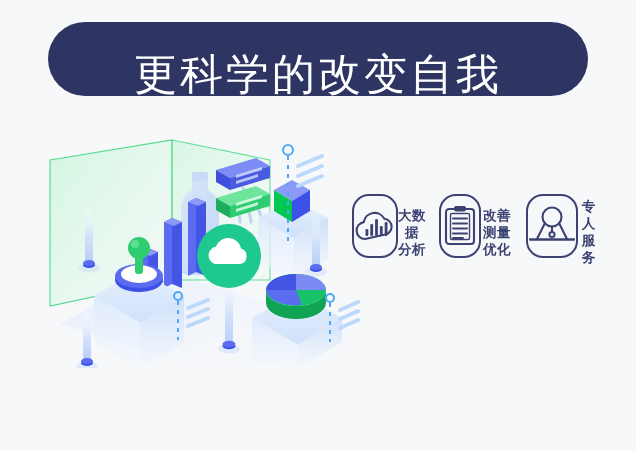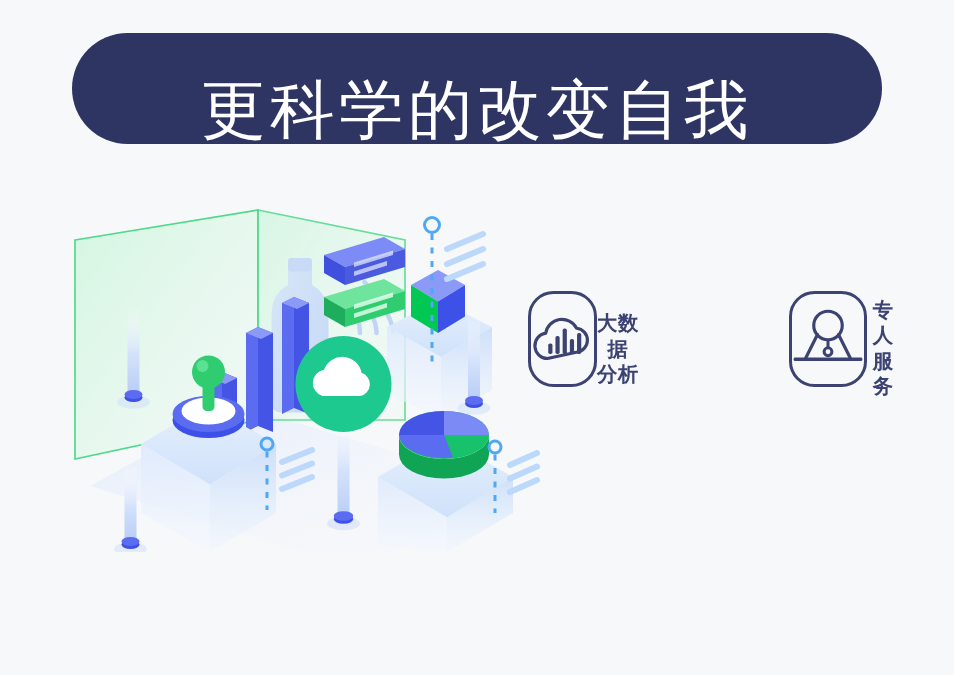--- a/index.html
+++ b/index.html
@@ -291,20 +291,38 @@
             <rect x="21.1" y="11" width="2.8" height="17" rx="1.2"></rect>
             <rect x="25.9" y="18" width="2.8" height="10" rx="1.2"></rect>
             <rect x="30.7" y="14" width="2.8" height="14" rx="1.2"></rect>
           </g>
         </svg>
       </div>
       <div class="feature-label">大数据
 分析</div>
     </div>
 
+    <div class="feature">
+      <div class="feature-icon">
+        <svg width="38" height="42" viewBox="0 0 38 42" xmlns="http://www.w3.org/2000/svg">
+          <rect x="5" y="4" width="28" height="35" rx="3" fill="none" stroke="#3c4272" stroke-width="2.1"></rect>
+          <rect x="9.5" y="8.5" width="19" height="26" rx="1.5" fill="none" stroke="#3c4272" stroke-width="1.4"></rect>
+          <rect x="13" y="1" width="12" height="5.5" rx="2" fill="#3c4272"></rect>
+          <g stroke="#3c4272" stroke-width="1.9" stroke-linecap="round">
+            <line x1="12" y1="13.5" x2="26" y2="13.5"></line>
+            <line x1="12" y1="18.5" x2="26" y2="18.5"></line>
+            <line x1="12" y1="23.5" x2="26" y2="23.5"></line>
+            <line x1="12" y1="28.5" x2="26" y2="28.5"></line>
+            <line x1="12" y1="33" x2="22" y2="33"></line>
+          </g>
+        </svg>
+      </div>
+      <div class="feature-label">改善测量
+优化</div>
+    </div>
 
     <div class="feature">
       <div class="feature-icon">
         <svg width="46" height="42" viewBox="0 0 46 42" xmlns="http://www.w3.org/2000/svg">
           <circle cx="23" cy="12" r="9.5" fill="none" stroke="#3c4272" stroke-width="2.1"></circle>
           <path d="M16,18 L8,34 M30,18 L38,34" fill="none" stroke="#3c4272" stroke-width="2.1" stroke-linecap="round"></path>
           <path d="M23,21 v6" fill="none" stroke="#3c4272" stroke-width="2"></path>
           <circle cx="23" cy="29.5" r="2.6" fill="none" stroke="#3c4272" stroke-width="2"></circle>
           <line x1="1" y1="34.5" x2="45" y2="34.5" stroke="#3c4272" stroke-width="2.4" stroke-linecap="round"></line>
         </svg>

